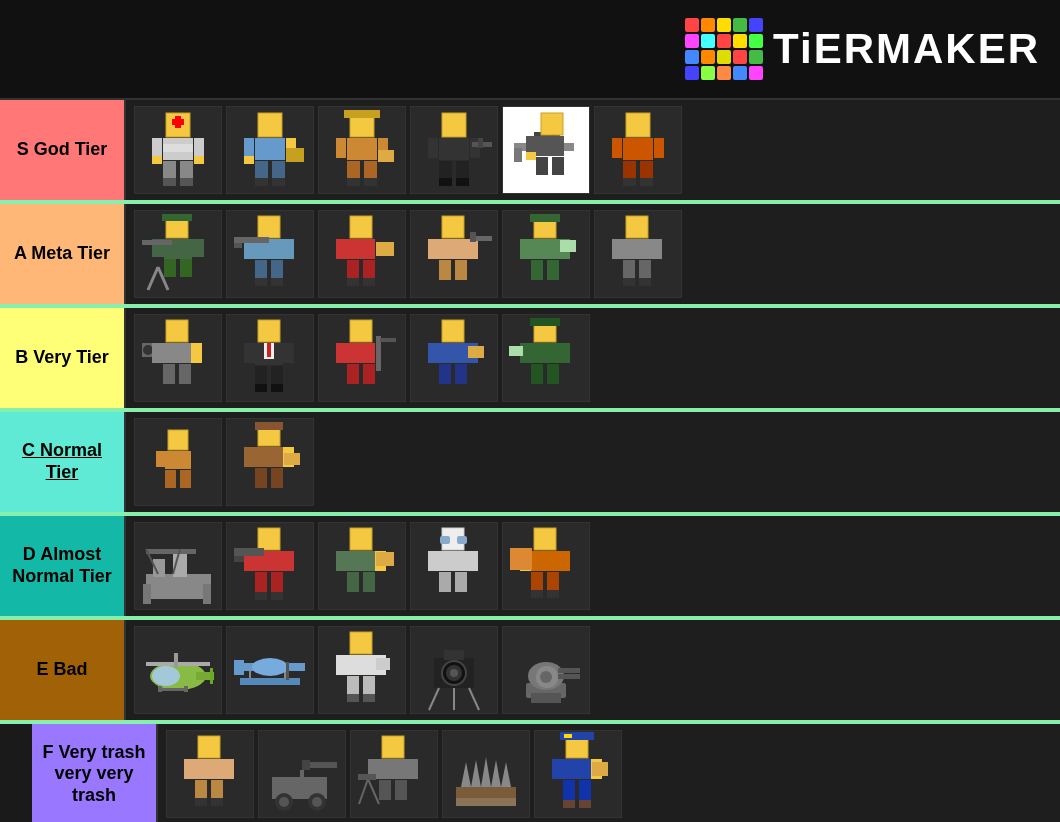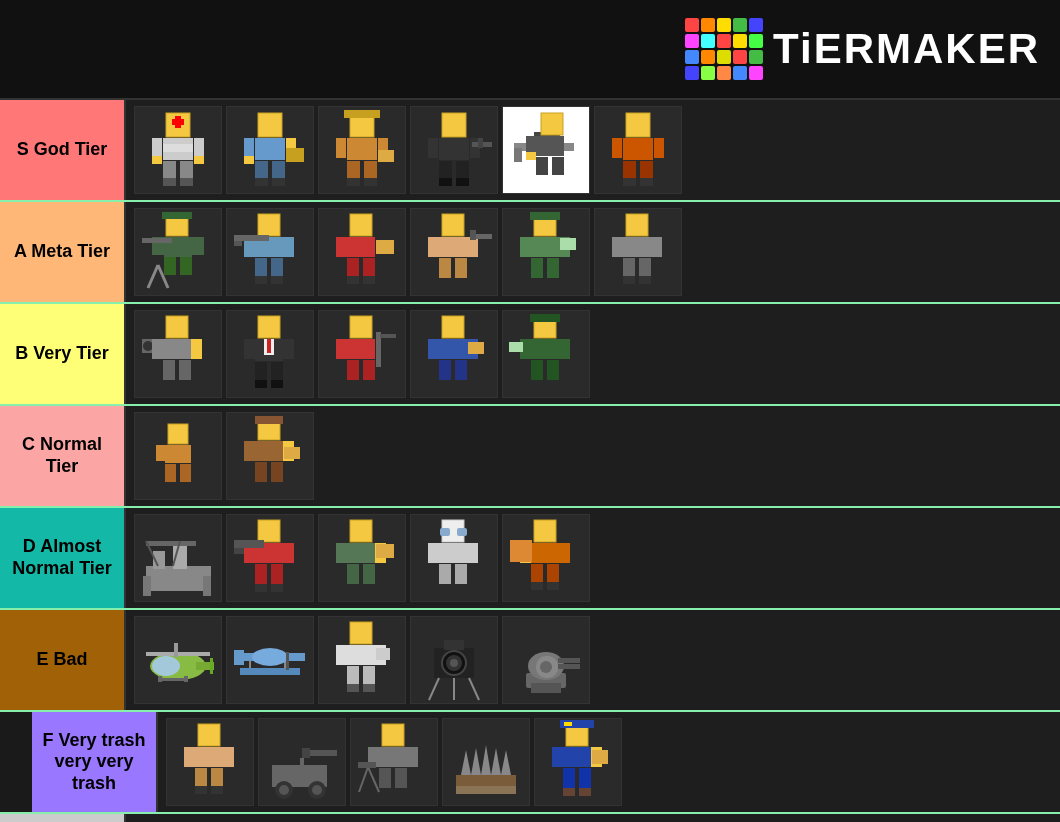--- a/index.html
+++ b/index.html
@@ -8,21 +8,21 @@
       font-family: Arial, sans-serif;
       width: 1060px;
       min-height: 822px;
       overflow: hidden;
     }
     .tier-table {
       width: 1060px;
     }
     .tier-row {
       display: flex;
-      border-bottom: 2px solid #86efac;
+      border-bottom: 4px solid #86efac;
       min-height: 93px;
       justify-content: space-between;
     }
     .tier-label {
       width: 126px;
       min-width: 126px;
       display: flex;
       align-items: center;
       justify-content: center;
       text-align: center;
@@ -49,21 +49,21 @@
       align-items: center;
       justify-content: center;
       overflow: hidden;
       background: #2a2a2a;
       border: 1px solid #333;
     }
     
     .tier-s { background: #ff7777; }
     .tier-a { background: #ffb777; }
     .tier-b { background: #ffff77; }
-    .tier-c { background: #fca5a5; }
+    .tier-c { background: #5eead4; text-decoration: underline; }
     .tier-d { background: #14b8a6; }
     .tier-e { background: #a16207; }
     .tier-f { background: #9977ff; margin-left: 32px; }
     .tier-g { background: #cccccc; }
 
     
     .header-row {
       display: flex;
       align-items: center;
       justify-content: flex-end;

